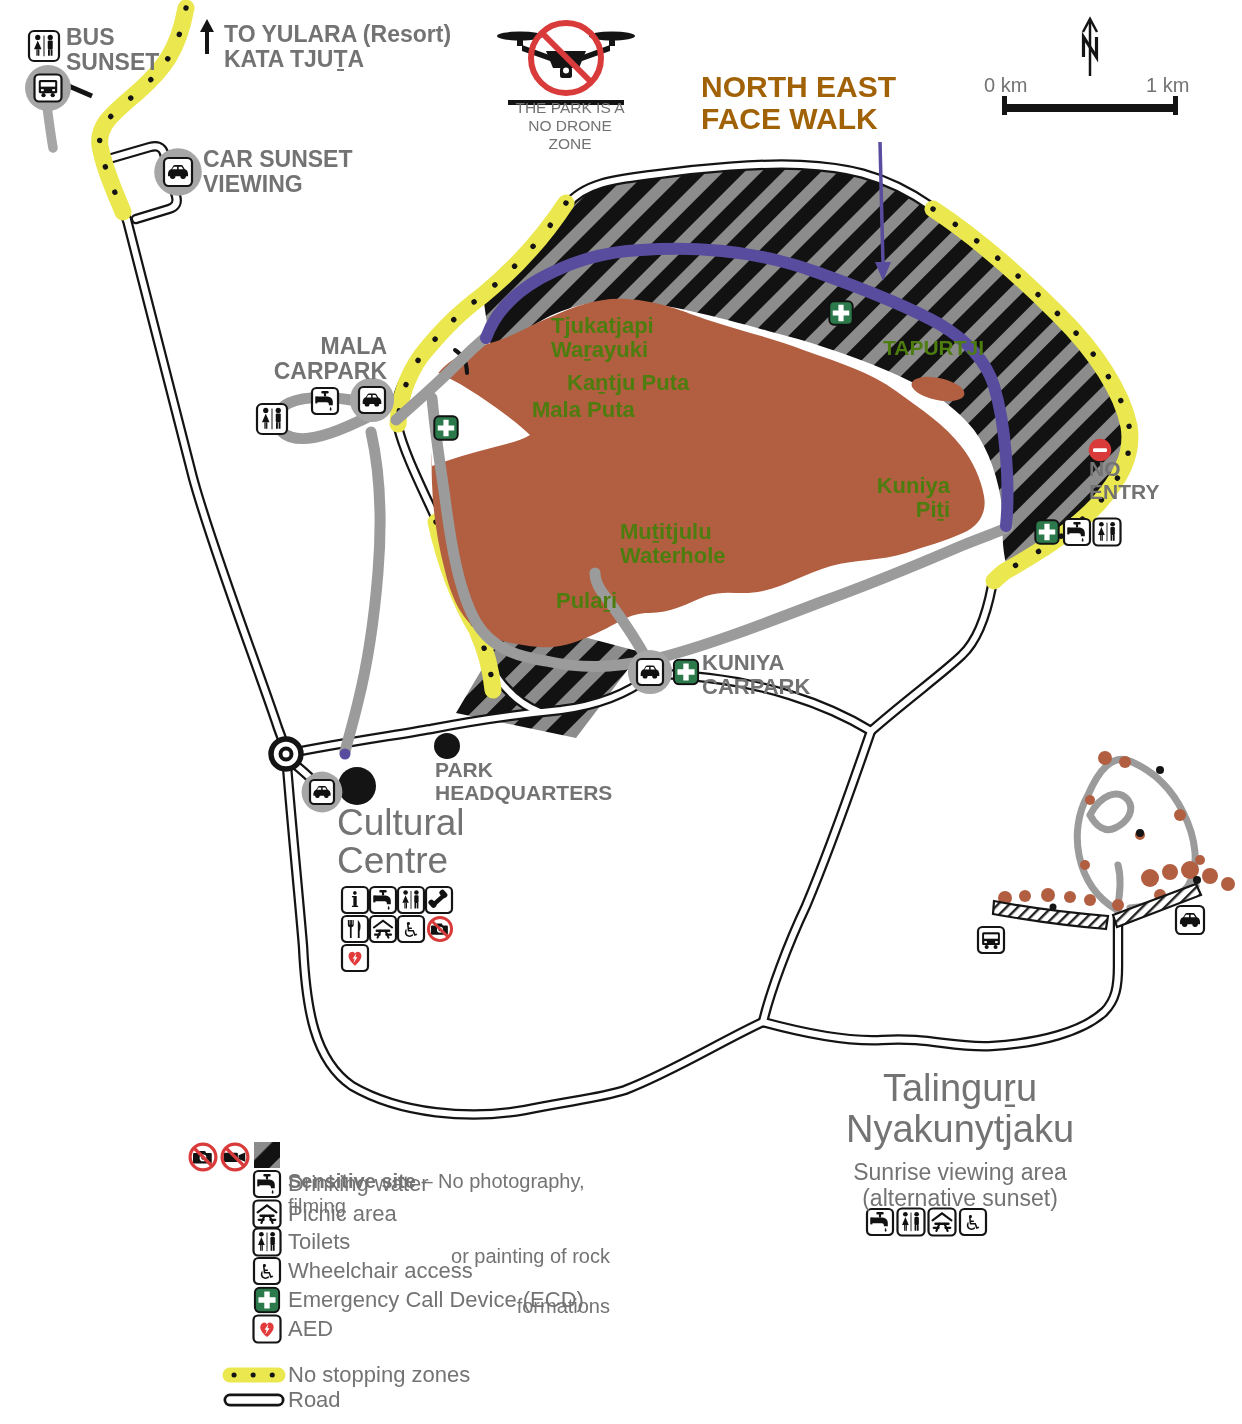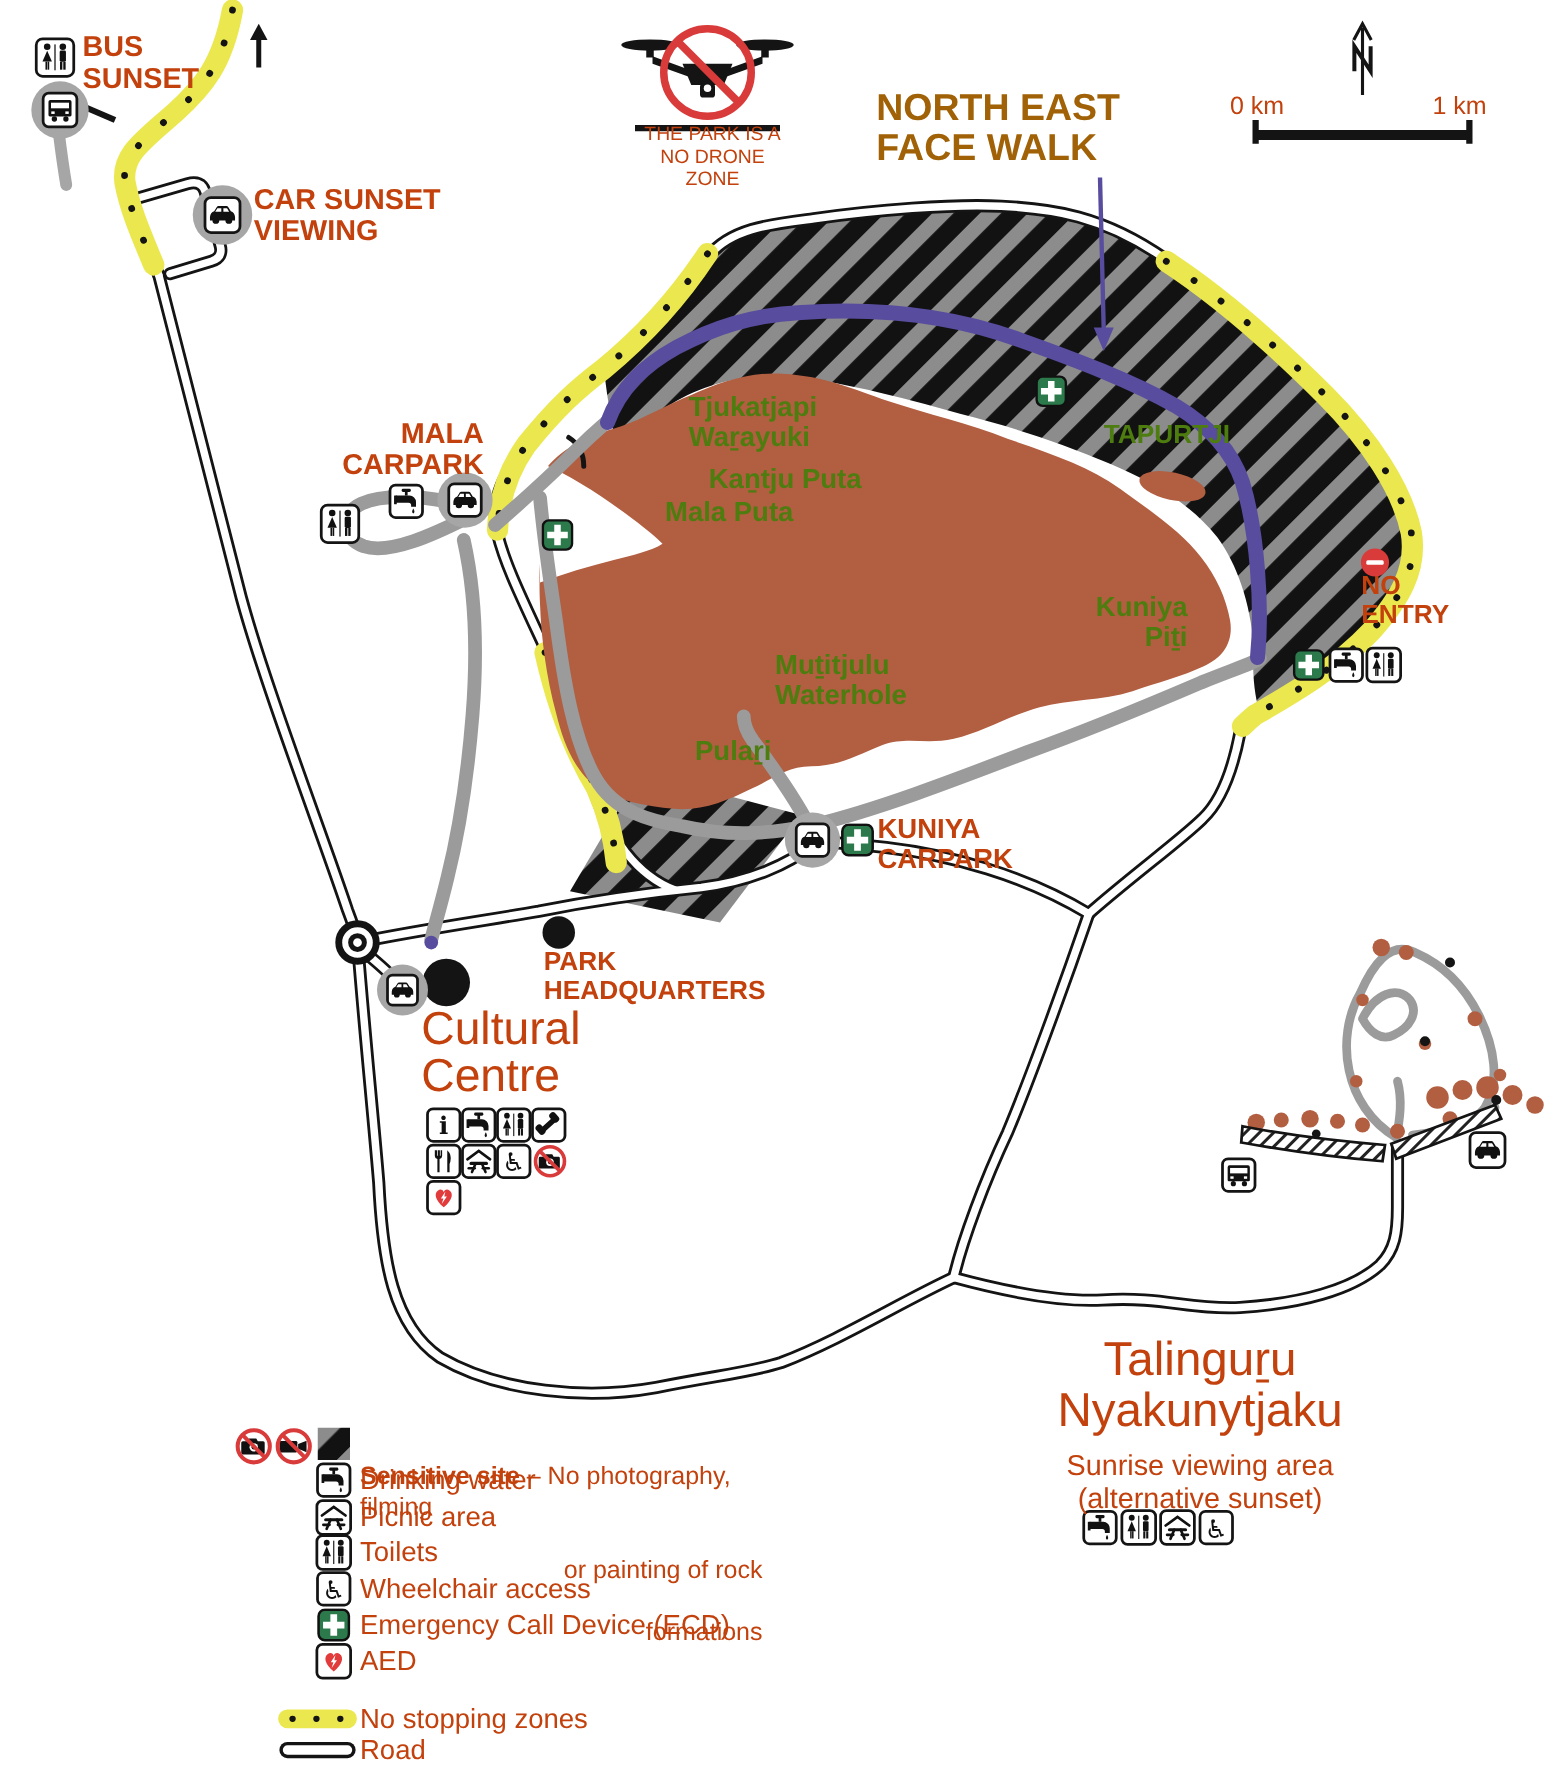--- a/index.html
+++ b/index.html
@@ -1,19 +1,19 @@
 <!DOCTYPE html>
 <html><head>
 <meta charset="utf-8">
 <style>
   html,body{margin:0;padding:0;background:#fff;}
   #stage{position:relative;width:1242px;height:1424px;background:#fff;overflow:hidden;
          font-family:"Liberation Sans",sans-serif;}
   #stage svg.base{position:absolute;left:0;top:0;}
-  .lbl{position:absolute;white-space:pre-line;color:#c2410c;font-family:"Liberation Sans",sans-serif;
+  .lbl{position:absolute;white-space:pre-line;color:#737373;font-family:"Liberation Sans",sans-serif;
        line-height:1.08;}
   .b23{font-weight:bold;font-size:23px;}
   .b22{font-weight:bold;font-size:22px;}
   .b21{font-weight:bold;font-size:21px;}
   .white{color:#4d7c0f;}
   .right{text-align:right;}
   .center{text-align:center;}
   .purpleT{color:#a16207;font-weight:bold;font-size:30px;line-height:1.06;}
   .big{font-size:37px;font-weight:400;line-height:1.04;}
   .big2{font-size:38px;font-weight:400;line-height:1.08;}
@@ -460,20 +460,22 @@
         </g>
         <g transform="translate(267,1329)">
           <rect x="-13.5" y="-13.5" width="27" height="27" rx="4.590000000000001" fill="#fff" stroke="#141414" stroke-width="2.2"></rect>
           <use href="#sym-aed" x="-13.5" y="-13.5" width="27" height="27"></use>
         </g>
       </g>
 </svg>
 
 <div class="lbl b23" style="left:66px;top:25px;">BUS
 SUNSET</div>
+<div class="lbl b23" style="left:224px;top:22px;">TO YULARA (Resort)
+KATA TJUṮA</div>
 <div class="lbl sm center" style="left:486px;top:99px;width:168px;">THE PARK IS A
 NO DRONE
 ZONE</div>
 <div class="lbl purpleT" style="left:701px;top:71px;">NORTH EAST
 FACE WALK</div>
 <div class="lbl scale" style="left:984px;top:75px;">0 km</div>
 <div class="lbl scale" style="left:1146px;top:75px;">1 km</div>
 <div class="lbl b23" style="left:203px;top:147px;">CAR SUNSET
 VIEWING</div>
 <div class="lbl b23 right" style="left:265px;top:334px;width:122px;">MALA

